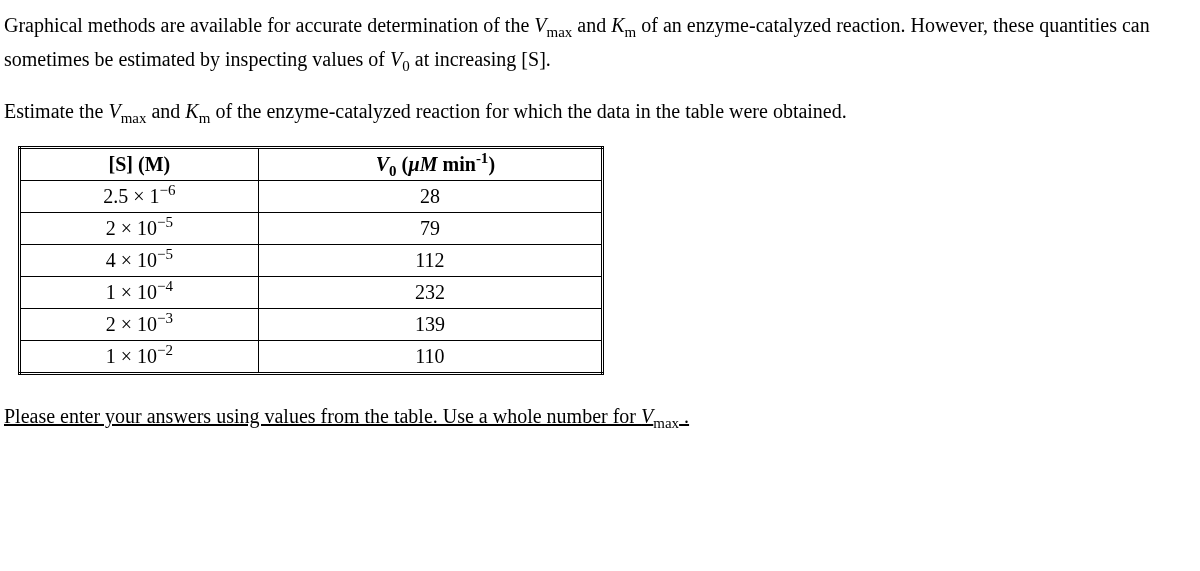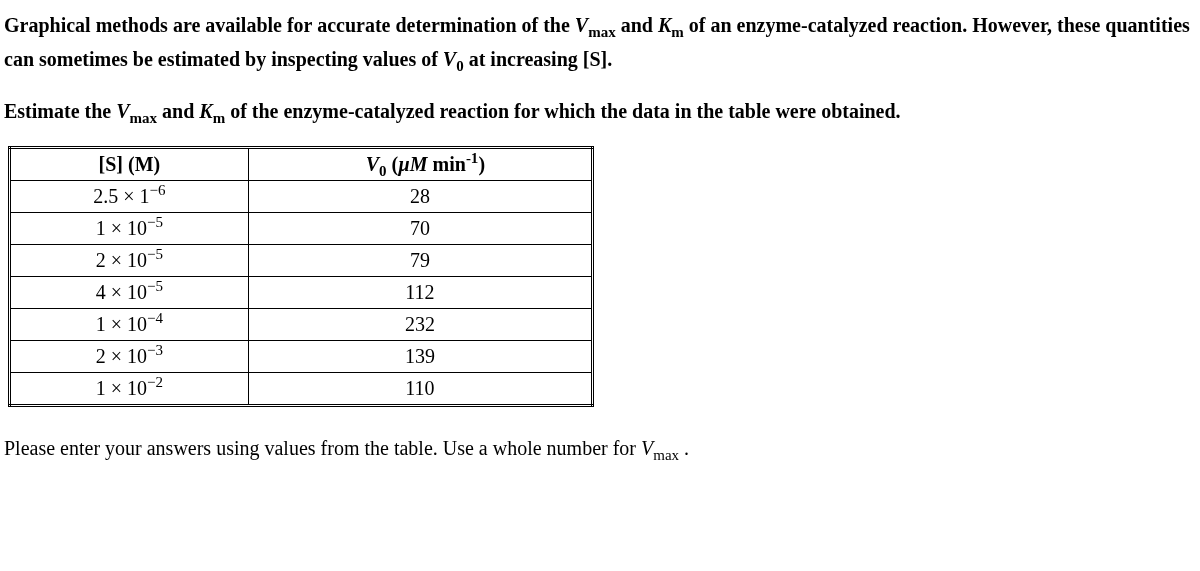--- a/index.html
+++ b/index.html
@@ -11,38 +11,37 @@
       font-family: 'Times New Roman', Times, serif;
       font-size: 20px;
       color: #000;
       background: #fff;
       padding: 8px 4px;
       width: 1200px;
     }
     .paragraph {
       line-height: 1.7;
       margin-bottom: 18px;
-      font-weight: bold;
     }
     .italic {
       font-style: italic;
     }
     .sub {
       font-size: 0.75em;
       vertical-align: sub;
       line-height: 0;
     }
     .sup {
       font-size: 0.75em;
       vertical-align: super;
       line-height: 0;
     }
     table {
       border-collapse: collapse;
-      margin-left: 4px;
+      margin-left: 14px;
       margin-bottom: 24px;
       width: 586px;
       border-radius: 23px;
     }
     table, th, td {
       border: 1px solid #000;
     }
     table {
       border: 3px double #000;
     }
@@ -56,20 +55,21 @@
     }
     .col-s {
       width: 240px;
     }
     .col-v {
       width: 346px;
       padding-left: 19px;
     }
     .instruction {
       line-height: 1.7;
+      text-decoration: underline;
     }
   </style>
 </head>
 <body>
 
 <div class="paragraph">
   <span>Graphical methods are available for accurate determination of the </span><span class="italic">V</span><span class="sub">max</span><span> and </span><span class="italic">K</span><span class="sub">m</span><span> of an enzyme-catalyzed reaction. However, these quantities can sometimes be estimated by inspecting values of </span><span class="italic">V</span><span class="sub">0</span><span> at increasing [S].</span>
 </div>
 
 <div class="paragraph">
@@ -82,24 +82,20 @@
       <th class="col-s">[S] (M)</th>
       <th class="col-v">
         <span class="italic">V</span><span class="sub">0</span><span> (</span><span class="italic">µM</span><span> min</span><span class="sup">-1</span><span>)</span>
       </th>
     </tr>
   </thead>
   <tbody>
     <tr>
       <td><span>2.5 × 1</span><span class="sup">−6</span></td>
       <td>28</td>
-    </tr>
-    <tr>
-      <td><span>1 × 10</span><span class="sup">−5</span></td>
-      <td>70</td>
     </tr>
     <tr>
       <td><span>2 × 10</span><span class="sup">−5</span></td>
       <td>79</td>
     </tr>
     <tr>
       <td><span>4 × 10</span><span class="sup">−5</span></td>
       <td>112</td>
     </tr>
     <tr>

